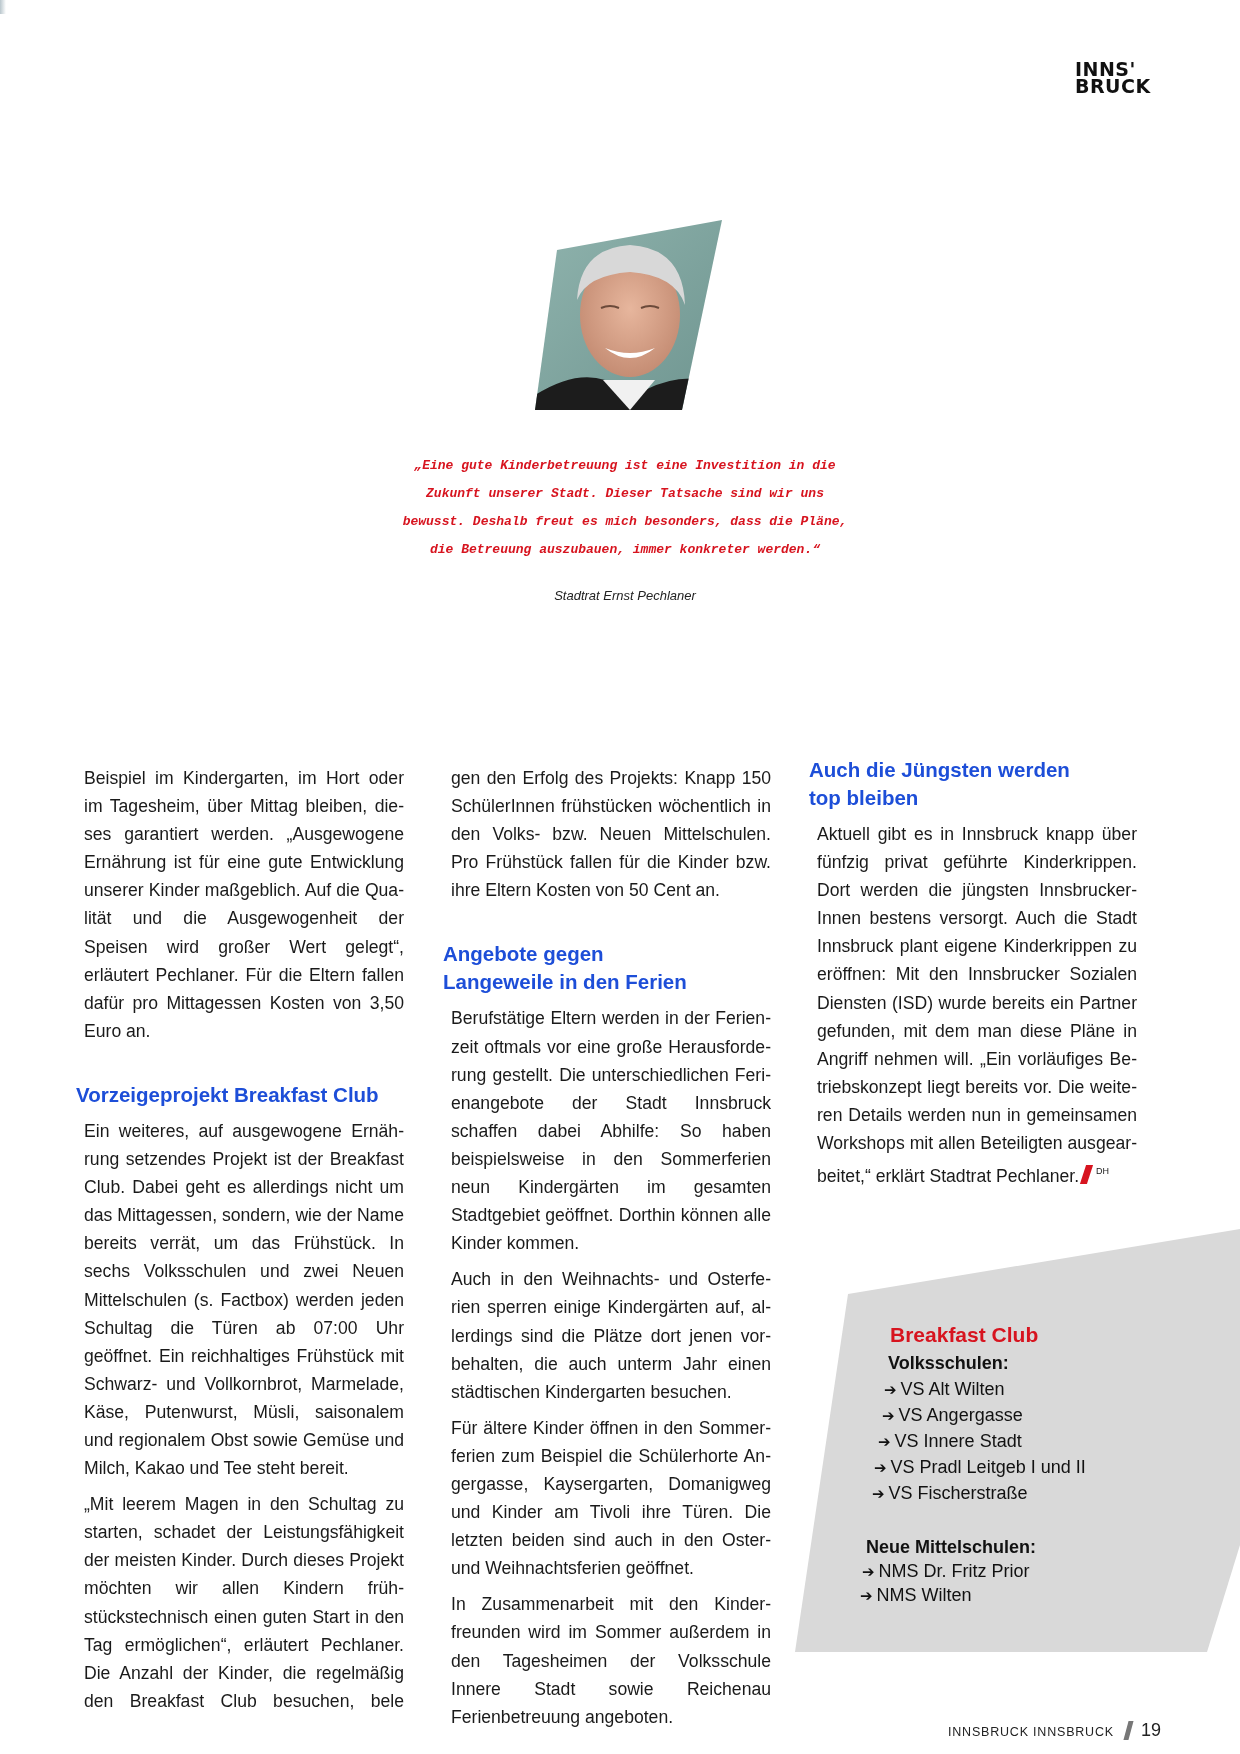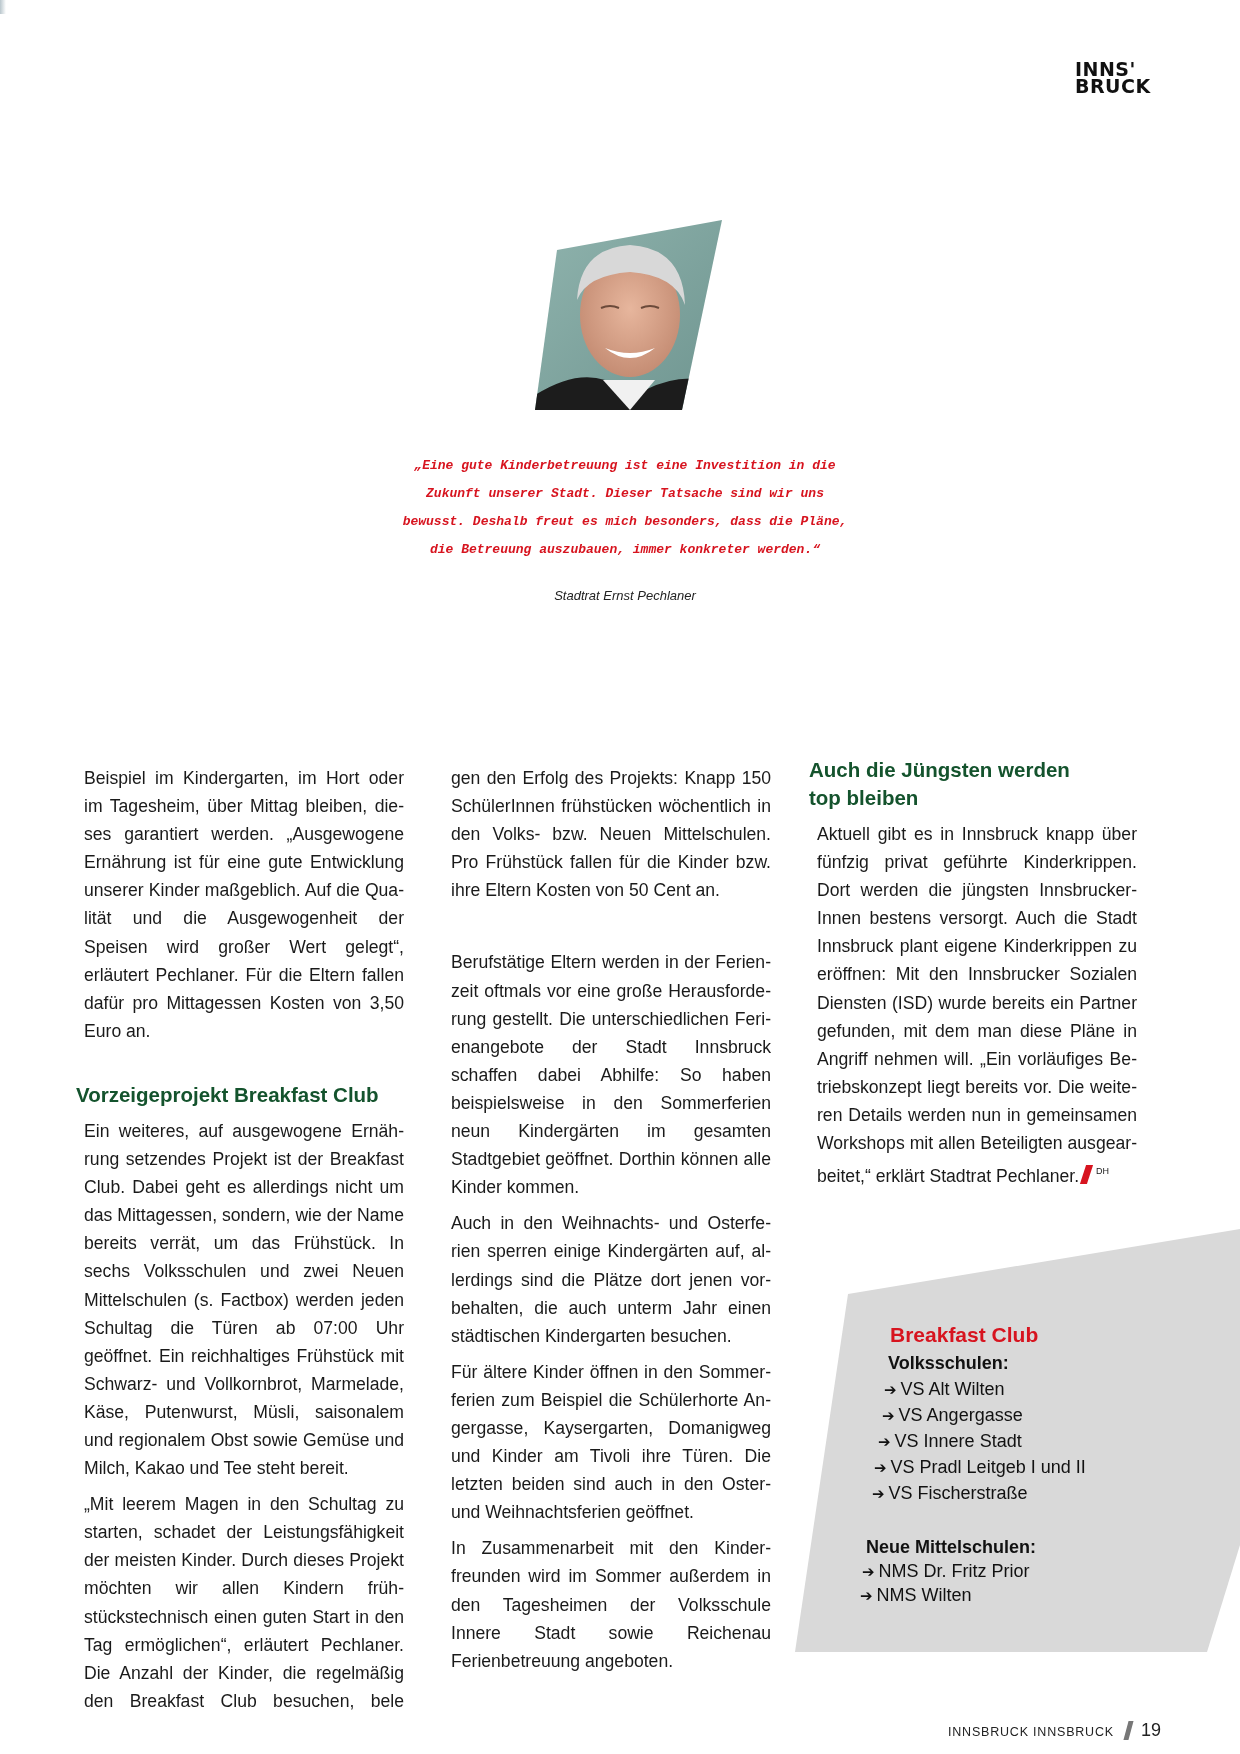--- a/index.html
+++ b/index.html
@@ -36,21 +36,21 @@
   .col {
     position: absolute; top: 756px; width: 336px;
     font-size: 17.6px; line-height: 28.1px; text-align: justify;
     hyphens: manual;
   }
   .col p { margin: 8px; }
   .col1 { left: 76px; }
   .col2 { left: 443px; }
   .col3 { left: 809px; }
   h2 {
-    margin: 0; color: #14532d; font-weight: bold;
+    margin: 0; color: #1d4ed8; font-weight: bold;
     font-size: 20.5px; line-height: 28px; text-align: left;
   }
   .gap { height: 28px; }
   .end-mark {
     display: inline-block; width: 7px; height: 19px; background: #d7141f;
     transform: skewX(-18deg); vertical-align: -2px; margin-left: 4px;
   }
   .sig { font-size: 9px; vertical-align: 8px; margin-left: 6px; }
   .factbox-bg { position: absolute; left: 0; top: 0; }
   .factbox {
@@ -119,20 +119,24 @@
   <p>Beispiel im Kindergarten, im Hort oder im Tagesheim, über Mittag bleiben, die­ses garantiert werden. „Ausgewogene Ernährung ist für eine gute Entwicklung unserer Kinder maßgeblich. Auf die Qua­lität und die Ausgewogenheit der Speisen wird großer Wert gelegt“, erläutert Pechla­ner. Für die Eltern fallen dafür pro Mittag­essen Kosten von 3,50 Euro an.</p>
   <div class="gap"></div>
   <h2>Vorzeigeprojekt Breakfast Club</h2>
   <p>Ein weiteres, auf ausgewogene Ernäh­rung setzendes Projekt ist der Breakfast Club. Dabei geht es allerdings nicht um das Mittagessen, sondern, wie der Name bereits verrät, um das Frühstück. In sechs Volksschulen und zwei Neuen Mittel­schulen (s. Factbox) werden jeden Schul­tag die Türen ab 07:00 Uhr geöffnet. Ein reichhaltiges Frühstück mit Schwarz- und Vollkornbrot, Marmelade, Käse, Puten­wurst, Müsli, saisonalem und regionalem Obst sowie Gemüse und Milch, Kakao und Tee steht bereit.</p>
   <p style="text-align-last: justify;">„Mit leerem Magen in den Schultag zu starten, schadet der Leistungsfähigkeit der meisten Kinder. Durch dieses Pro­jekt möchten wir allen Kindern früh­stückstechnisch einen guten Start in den Tag ermöglichen“, erläutert Pechla­ner. Die Anzahl der Kinder, die regelmä­ßig den Breakfast Club besuchen, bele­</p>
 </div>
 
 <div class="col col2">
   <p>gen den Erfolg des Projekts: Knapp 150 SchülerInnen frühstücken wöchentlich in den Volks- bzw. Neuen Mittelschulen. Pro Frühstück fallen für die Kinder bzw. ihre Eltern Kosten von 50 Cent an.</p>
   <div class="gap"></div>
+  <h2>
+    <span>Angebote gegen</span><br>
+    <span>Langeweile in den Ferien</span>
+  </h2>
   <p>Berufstätige Eltern werden in der Ferien­zeit oftmals vor eine große Herausforde­rung gestellt. Die unterschiedlichen Feri­enangebote der Stadt Innsbruck schaffen dabei Abhilfe: So haben beispielsweise in den Sommerferien neun Kindergärten im gesamten Stadtgebiet geöffnet. Dorthin können alle Kinder kommen.</p>
   <p>Auch in den Weihnachts- und Osterfe­rien sperren einige Kindergärten auf, al­lerdings sind die Plätze dort jenen vor­behalten, die auch unterm Jahr einen städtischen Kindergarten besuchen.</p>
   <p>Für ältere Kinder öffnen in den Sommer­ferien zum Beispiel die Schülerhorte An­gergasse, Kaysergarten, Domanigweg und Kinder am Tivoli ihre Türen. Die letzten beiden sind auch in den Oster- und Weih­nachtsferien geöffnet.</p>
   <p>In Zusammenarbeit mit den Kinder­freunden wird im Sommer außerdem in den Tagesheimen der Volksschule Innere Stadt sowie Reichenau Ferienbetreuung angeboten.</p>
 </div>
 
 <div class="col col3">
   <h2>
     <span>Auch die Jüngsten werden</span><br>
     <span>top bleiben</span>

